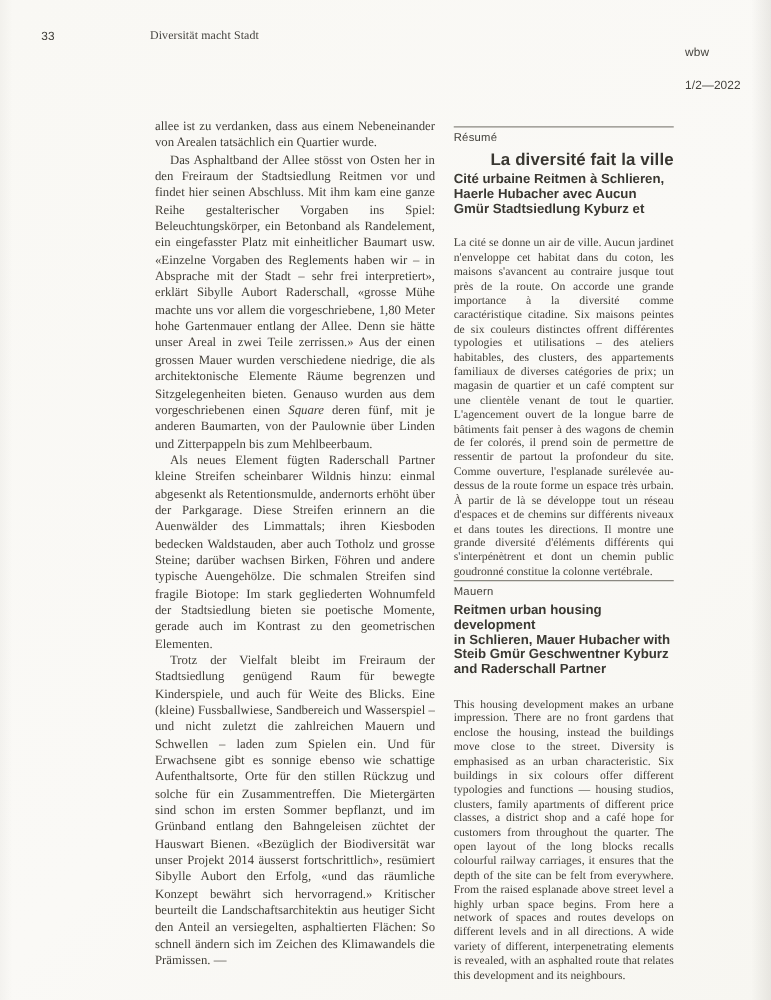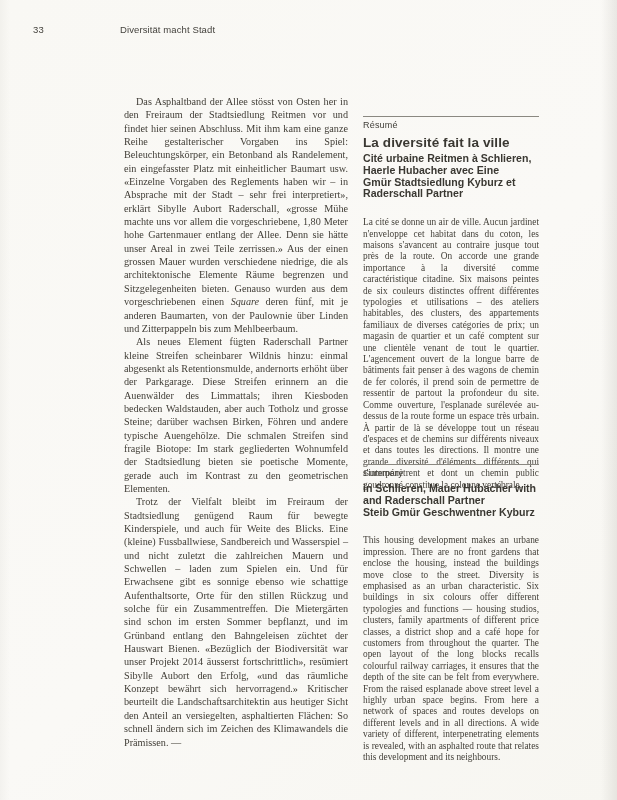--- a/index.html
+++ b/index.html
@@ -36,21 +36,21 @@
 
   
   .hdr {
     position: absolute;
     font-size: 9.5px;
     line-height: 13px;
     color: #45433e;
     letter-spacing: 0.1px;
   }
   .hdr-pagenum   { left: 33px;  top: 23px; }
-  .hdr-runtitle  { left: 120px; top: 23px; }
+  .hdr-runtitle  { left: 120px; top: 23px; font-family: Liberation Serif, serif; }
   .hdr-journal   { left: 548px; top: 23px; white-space: pre-line; }
 
   
   .col-left {
     position: absolute;
     left: 124px; top: 95px;
     width: 224px;
     font-family: "Liberation Serif", serif;
     font-size: 10.2px;
     line-height: 13.35px;
@@ -61,39 +61,40 @@
   .col-left p.indent { text-indent: 12px; }
   .ital { font-style: italic; }
 
   
   .sect {
     position: absolute;
     left: 363px;
     width: 176px;
     color: #3a3832;
   }
-  .sect-resume  { top: 116px; }
+  .sect-resume  { top: 101px; }
   .sect-summary { top: 464px; }
   .rule {
     border-top: 1px solid #8a8881;
     height: 0;
     margin: 0 0 3px 0;
   }
   .sect-label {
     font-size: 9px;
     letter-spacing: 0.2px;
     color: #403e38;
     margin-bottom: 5px;
   }
   .sect-title {
     font-size: 13.5px;
     font-weight: bold;
     letter-spacing: 0.1px;
     color: #3a3832;
     margin-bottom: 3px;
+    text-align: right;
   }
   .sect-subtitle {
     font-size: 10.6px;
     font-weight: bold;
     line-height: 11.8px;
     color: #3a3832;
   }
   .sect-body {
     margin: 17px 0 0 0;
     font-family: "Liberation Serif", serif;
@@ -103,44 +104,49 @@
     color: #423f38;
   }
 </style>
 </head>
 <body>
 
 <div class="page">
 
   <div class="hdr hdr-pagenum">33</div>
   <div class="hdr hdr-runtitle">Diversität macht Stadt</div>
+  <div class="hdr hdr-journal">
+    <div>wbw</div>
+    <div>1/2—2022</div>
+  </div>
 
   <div class="col-left">
+    <p>allee ist zu verdanken, dass aus einem Nebeneinander von Arealen tatsächlich ein Quartier wurde.</p>
     <p class="indent"><span>Das Asphaltband der Allee stösst von Osten her in den Freiraum der Stadtsiedlung Reitmen vor und findet hier seinen Abschluss. Mit ihm kam eine ganze Reihe gestalterischer Vorgaben ins Spiel: Beleuchtungskörper, ein Betonband als Randelement, ein eingefasster Platz mit einheitlicher Baumart usw. «Einzelne Vorgaben des Reglements haben wir – in Absprache mit der Stadt – sehr frei interpretiert», erklärt Sibylle Aubort Raderschall, «grosse Mühe machte uns vor allem die vorgeschriebene, 1,80 Meter hohe Gartenmauer entlang der Allee. Denn sie hätte unser Areal in zwei Teile zerrissen.» Aus der einen grossen Mauer wurden verschiedene niedrige, die als architektonische Elemente Räume begrenzen und Sitzgelegenheiten bieten. Genauso wurden aus dem vorgeschriebenen einen </span><span class="ital">Square</span><span> deren fünf, mit je anderen Baumarten, von der Paulownie über Linden und Zitterpappeln bis zum Mehlbeerbaum.</span></p>
     <p class="indent">Als neues Element fügten Raderschall Partner kleine Streifen scheinbarer Wildnis hinzu: einmal abgesenkt als Retentionsmulde, andernorts erhöht über der Parkgarage. Diese Streifen erinnern an die Auenwälder des Limmattals; ihren Kiesboden bedecken Waldstauden, aber auch Totholz und grosse Steine; darüber wachsen Birken, Föhren und andere typische Auengehölze. Die schmalen Streifen sind fragile Biotope: Im stark gegliederten Wohnumfeld der Stadtsiedlung bieten sie poetische Momente, gerade auch im Kontrast zu den geometrischen Elementen.</p>
     <p class="indent">Trotz der Vielfalt bleibt im Freiraum der Stadtsiedlung genügend Raum für bewegte Kinderspiele, und auch für Weite des Blicks. Eine (kleine) Fussballwiese, Sandbereich und Wasserspiel – und nicht zuletzt die zahlreichen Mauern und Schwellen – laden zum Spielen ein. Und für Erwachsene gibt es sonnige ebenso wie schattige Aufenthaltsorte, Orte für den stillen Rückzug und solche für ein Zusammentreffen. Die Mietergärten sind schon im ersten Sommer bepflanzt, und im Grünband entlang den Bahngeleisen züchtet der Hauswart Bienen. «Bezüglich der Biodiversität war unser Projekt 2014 äusserst fortschrittlich», resümiert Sibylle Aubort den Erfolg, «und das räumliche Konzept bewährt sich hervorragend.» Kritischer beurteilt die Landschaftsarchitektin aus heutiger Sicht den Anteil an versiegelten, asphaltierten Flächen: So schnell ändern sich im Zeichen des Klimawandels die Prämissen. —</p>
   </div>
 
   <div class="sect sect-resume">
     <div class="rule"></div>
     <div class="sect-label">Résumé</div>
     <div class="sect-title">La diversité fait la ville</div>
     <div class="sect-subtitle">
       <div>Cité urbaine Reitmen à Schlieren,</div>
-      <div>Haerle Hubacher avec Eine</div>
+      <div>Haerle Hubacher avec Aucun</div>
       <div>Gmür Stadtsiedlung Kyburz et</div>
-      <div>Raderschall Partner</div>
     </div>
     <p class="sect-body">La cité se donne un air de ville. Aucun jardinet n'enveloppe cet habitat dans du coton, les maisons s'avancent au contraire jusque tout près de la route. On accorde une grande importance à la diversité comme caractéristique citadine. Six maisons peintes de six couleurs distinctes offrent différentes typologies et utilisations – des ateliers habitables, des clusters, des appartements familiaux de diverses catégories de prix; un magasin de quartier et un café comptent sur une clientèle venant de tout le quartier. L'agencement ouvert de la longue barre de bâtiments fait penser à des wagons de chemin de fer colorés, il prend soin de permettre de ressentir de partout la profondeur du site. Comme ouverture, l'esplanade surélevée au-dessus de la route forme un espace très urbain. À partir de là se développe tout un réseau d'espaces et de chemins sur différents niveaux et dans toutes les directions. Il montre une grande diversité d'éléments différents qui s'interpénètrent et dont un chemin public goudronné constitue la colonne vertébrale.</p>
   </div>
 
   <div class="sect sect-summary">
     <div class="rule"></div>
-    <div class="sect-label">Summary</div>
+    <div class="sect-label">Mauern</div>
     <div class="sect-subtitle">
+      <div>Reitmen urban housing development</div>
       <div>in Schlieren, Mauer Hubacher with</div>
+      <div>Steib Gmür Geschwentner Kyburz</div>
       <div>and Raderschall Partner</div>
-      <div>Steib Gmür Geschwentner Kyburz</div>
     </div>
     <p class="sect-body">This housing development makes an urbane impression. There are no front gardens that enclose the housing, instead the buildings move close to the street. Diversity is emphasised as an urban characteristic. Six buildings in six colours offer different typologies and functions — housing studios, clusters, family apartments of different price classes, a district shop and a café hope for customers from throughout the quarter. The open layout of the long blocks recalls colourful railway carriages, it ensures that the depth of the site can be felt from everywhere. From the raised esplanade above street level a highly urban space begins. From here a network of spaces and routes develops on different levels and in all directions. A wide variety of different, interpenetrating elements is revealed, with an asphalted route that relates this development and its neighbours.</p>
   </div>
 
 </div>
 
 </body></html>

